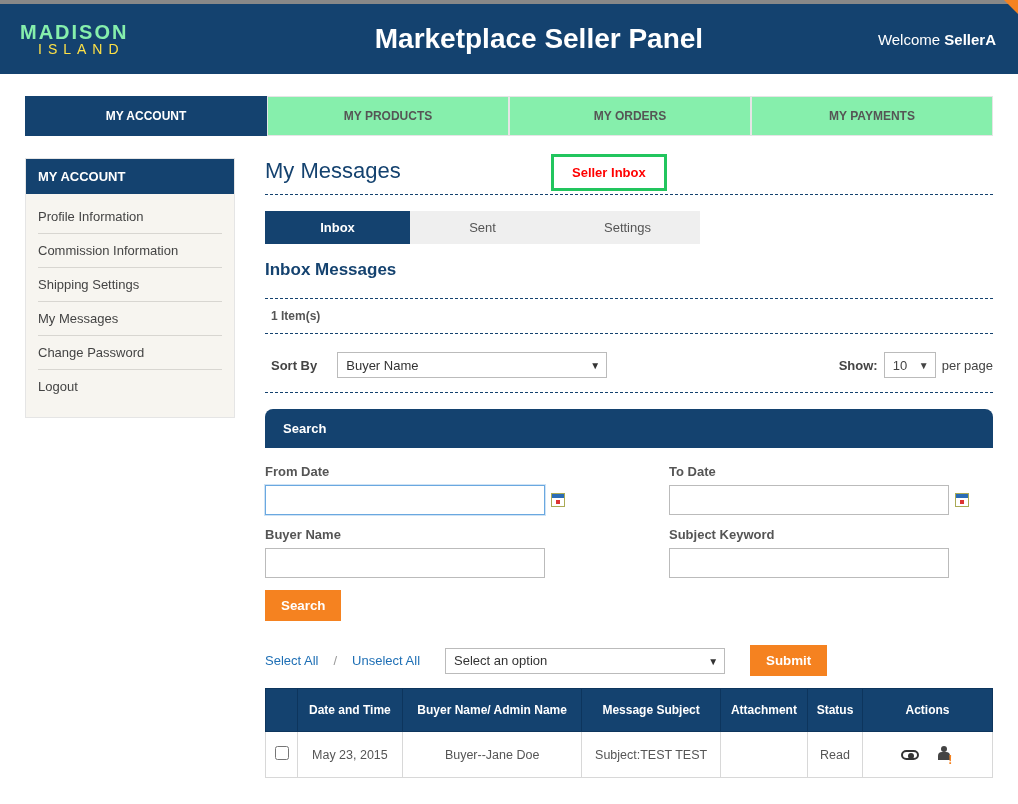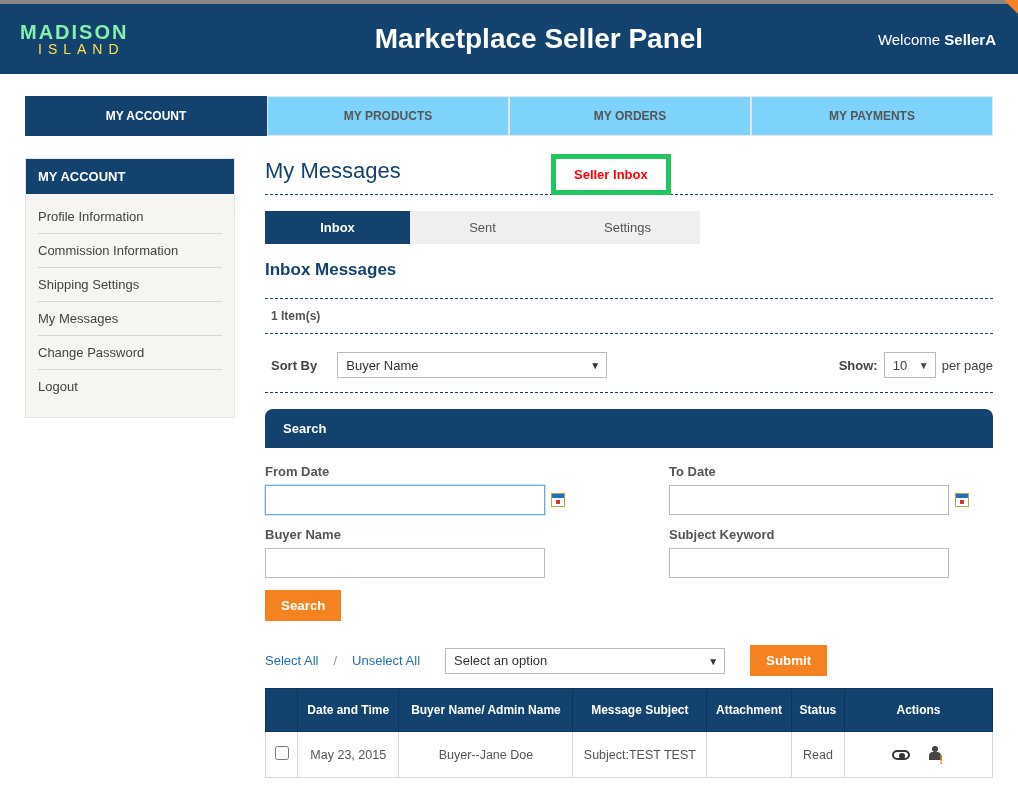--- a/index.html
+++ b/index.html
@@ -10,31 +10,31 @@
     border-top:14px solid #f58220; border-left:14px solid transparent; }
   .header { background: #14426f; color:#fff; display:flex; align-items:center; height:70px; }
   .logo { width:200px; padding-left:20px; line-height:1; }
   .logo .m { color:#86efac; font-size:20px; font-weight:800; letter-spacing:2px; font-family: "Trebuchet MS", sans-serif; }
   .logo .i { color:#fde047; font-size:14px; letter-spacing:6px; padding-left:18px; }
   .title { flex:1; text-align:center; font-size:28px; font-weight:bold; }
   .welcome { padding-right:22px; font-size:15px; }
   .welcome b { font-weight:bold; }
   .body { padding: 22px 25px 30px; }
   .tabs { display:flex; gap:0; margin-bottom:22px; }
-  .tab { flex:1; text-align:center; padding:12px 0; font-size:12px; font-weight:bold; background:#7dd3fc; border:1px solid #e5e5e5; color:#555; cursor:pointer; }
+  .tab { flex:1; text-align:center; padding:12px 0; font-size:12px; font-weight:bold; background:#86efac; border:1px solid #e5e5e5; color:#555; cursor:pointer; }
   .tab.active { background:#14426f; color:#fff; border-color:#14426f; }
   .cols { display:flex; gap:30px; align-items:flex-start; }
   .side { width:210px; border:1px solid #e5e5e5; }
   .side-h { background:#14426f; color:#fff; font-weight:bold; padding:10px 12px; font-size:13px; }
   .side-body { background:#f7f5f0; padding:6px 12px 14px; }
   .side-item { padding:9px 0; border-bottom:1px solid #d8d6d1; color:#444; font-size:13px; cursor:pointer; }
   .side-item:last-child { border-bottom:none; }
   .main { flex:1; position:relative; }
   h2.page { color:#14426f; font-size:22px; font-weight:normal; margin-bottom:10px; }
-  .callout { position:absolute; top:-4px; left:286px; border:5px solid #22c55e; padding:8px 18px; color:#ff0000; font-weight:bold; background:#fff; }
+  .callout { position:absolute; top:-4px; left:286px; border:3px solid #22c55e; padding:8px 18px; color:#ff0000; font-weight:bold; background:#fff; }
   .dashed { border:none; border-top:1px dashed #14426f; }
   .subtabs { display:flex; margin:16px 0; }
   .subtab { width:145px; text-align:center; padding:9px 0; font-size:13px; background:#efefef; color:#555; cursor:pointer; }
   .subtab.active { background:#14426f; color:#fff; font-weight:bold; }
   h3.section { color:#14426f; font-size:17px; font-weight:bold; margin-bottom:18px; }
   .itemcount { padding:10px 0 10px 6px; font-size:12px; font-weight:bold; color:#555; border-top:1px dashed #14426f; border-bottom:1px dashed #14426f; margin-bottom:8px;}
   .sortrow { display:flex; align-items:center; padding:10px 0 14px 6px; border-bottom:1px dashed #14426f; margin-bottom:16px;}
   .sortrow label { font-weight:bold; color:#444; }
   .select { border:1px solid #bbb; background:#fff; height:26px; padding:0 22px 0 8px; font-size:13px; position:relative; display:inline-flex; align-items:center; }
   .select .arrow { position:absolute; right:6px; top:50%; transform:translateY(-50%); font-size:10px; }
@@ -181,21 +181,21 @@
 
         <table class="grid">
           <thead>
             <tr>
               <th style="width:32px;"></th>
               <th>Date and Time</th>
               <th>Buyer Name/ Admin Name</th>
               <th>Message Subject</th>
               <th>Attachment</th>
               <th>Status</th>
-              <th style="width:148px;margin-left:30px;">Actions</th>
+              <th style="width:130px;margin-left:30px;">Actions</th>
             </tr>
           </thead>
           <tbody>
             <tr>
               <td><input type="checkbox" class="chk" style=""></td>
               <td>May 23, 2015</td>
               <td>Buyer--Jane Doe</td>
               <td>Subject:TEST TEST</td>
               <td></td>
               <td>Read</td>

